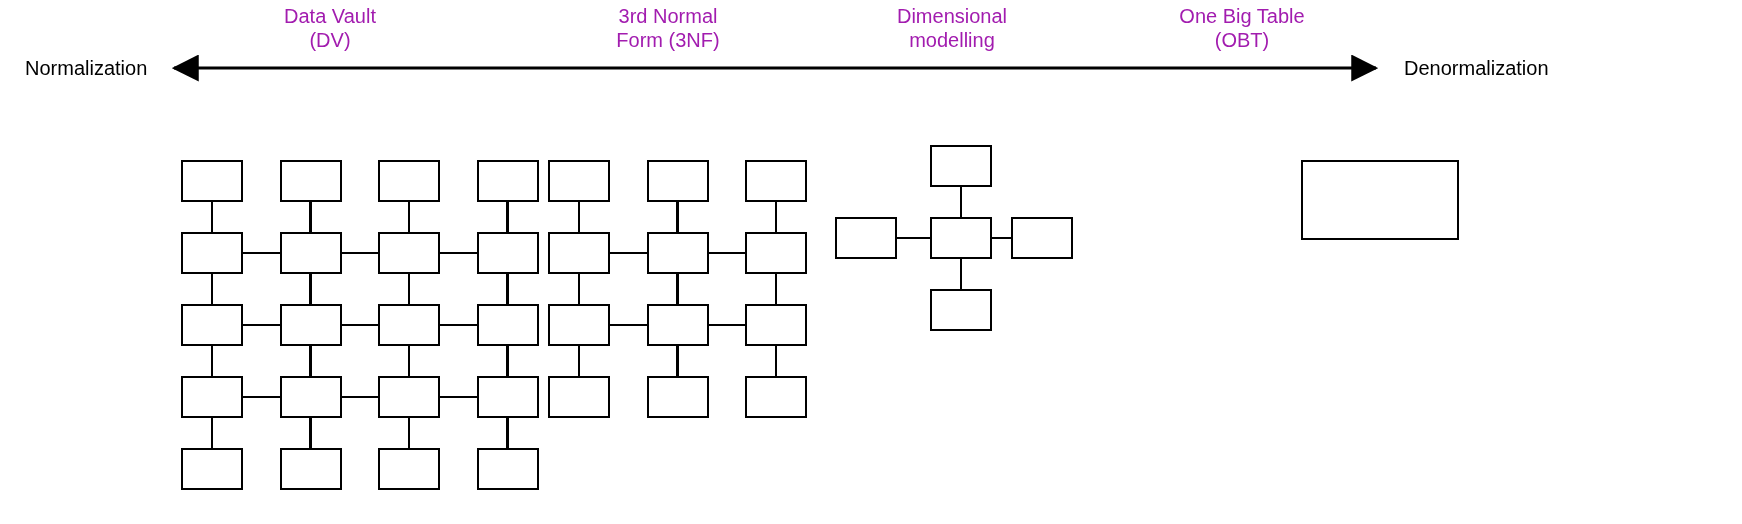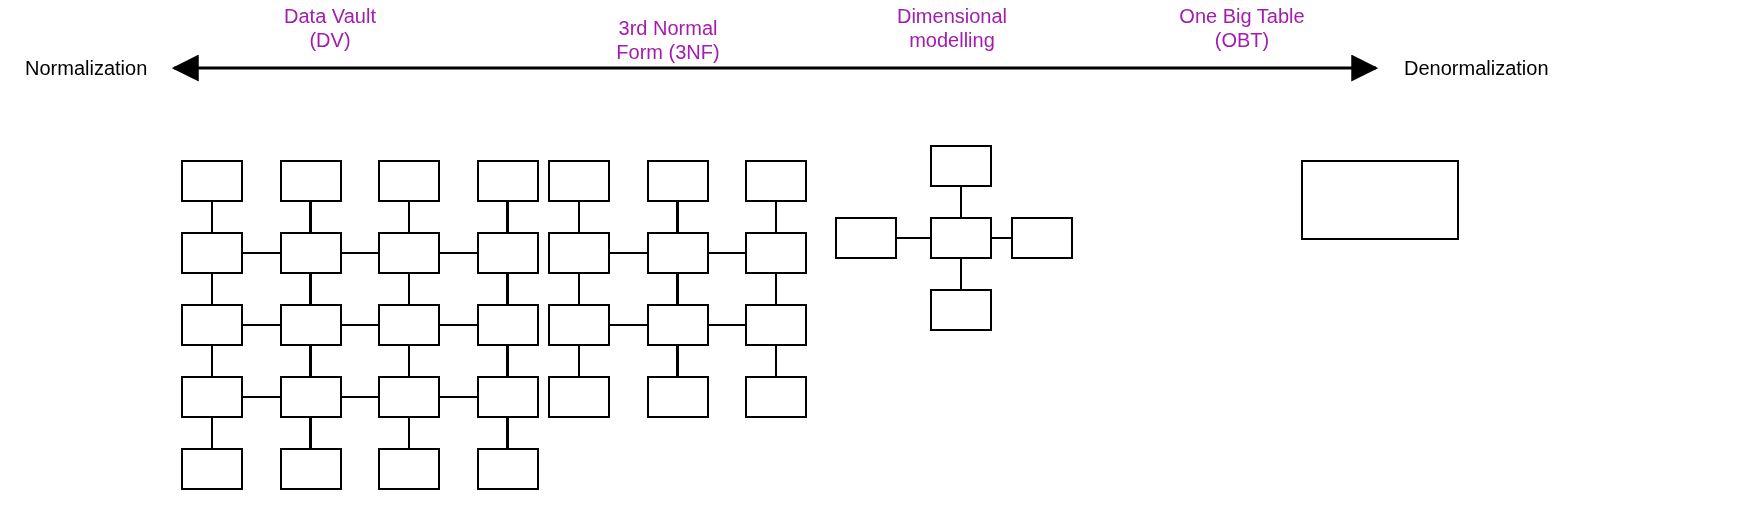--- a/index.html
+++ b/index.html
@@ -86,21 +86,21 @@
       <marker id="arrow-left" viewBox="0 0 12 12" refX="11" refY="6" markerWidth="9" markerHeight="9" orient="auto-start-reverse">
         <path d="M 0 0 L 12 6 L 0 12 z" fill="#000000"></path>
       </marker>
     </defs>
     <line x1="14" y1="20" x2="1216" y2="20" stroke="#000000" stroke-width="3" marker-start="url(#arrow-left)" marker-end="url(#arrow-right)"></line>
   </svg>
 
   <div class="group" id="stage-labels">
       <div class="stage-label" style="width: 260px; left: 200px;">Data Vault
 (DV)</div>
-      <div class="stage-label" style="width: 260px; left: 538px; margin-top: 12px;">3rd Normal
+      <div class="stage-label" style="width: 260px; left: 538px;">3rd Normal
 Form (3NF)</div>
       <div class="stage-label" style="width: 260px; left: 1112px;">One Big Table
 (OBT)</div>
       <div class="stage-label" style="width: 260px; left: 822px;">Dimensional
 modelling</div>
     </div>
 
   <div class="group" id="dv-group">
       <div class="connector v" style="left: 210.75px; top: 202px; height: 30px;"></div>
       <div class="connector v" style="left: 210.75px; top: 274px; height: 30px;"></div>

